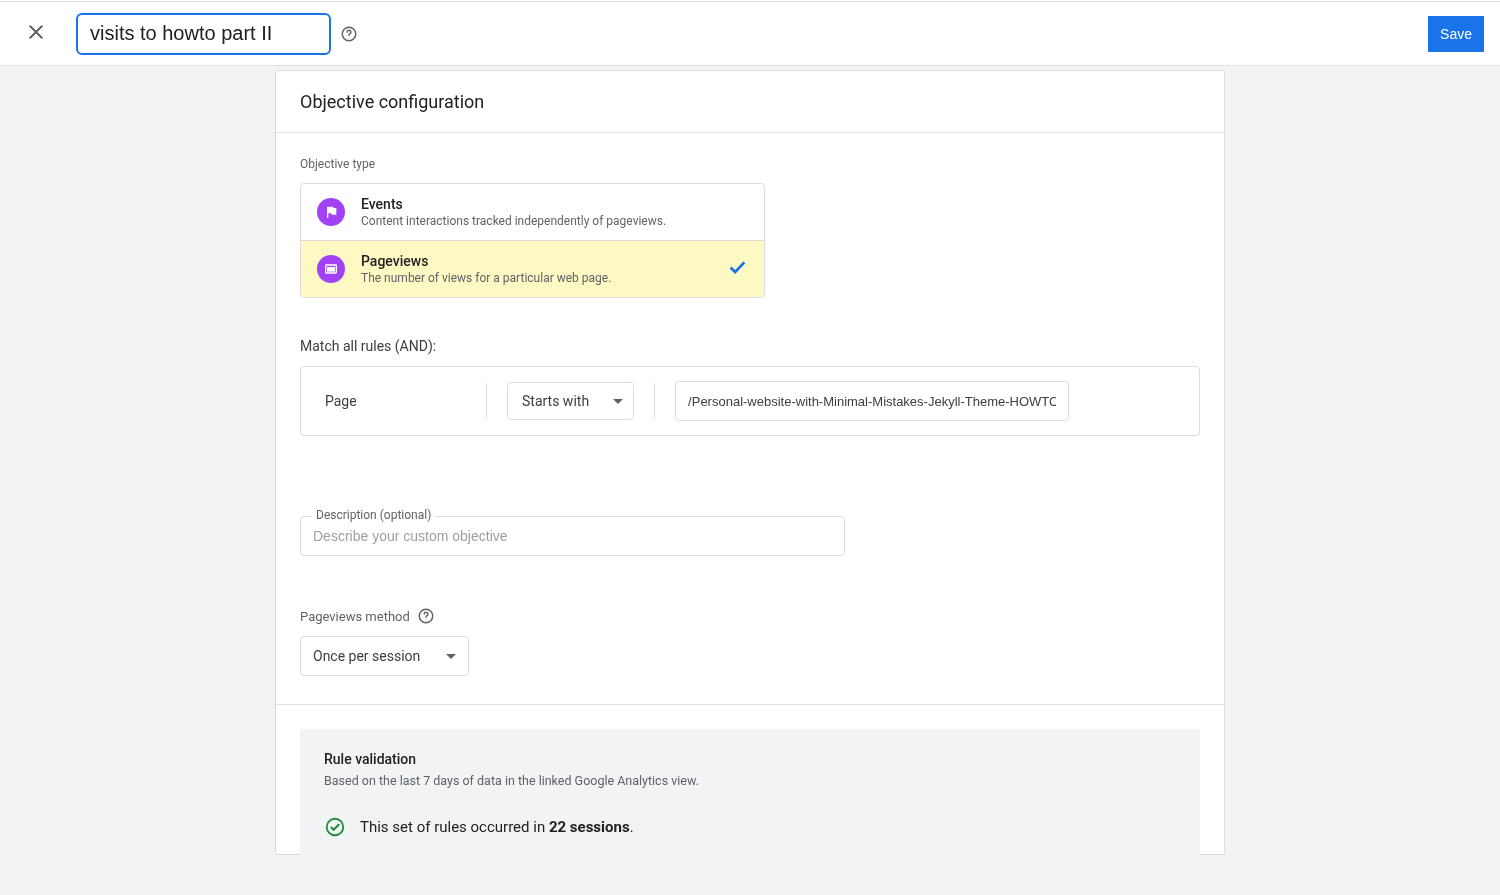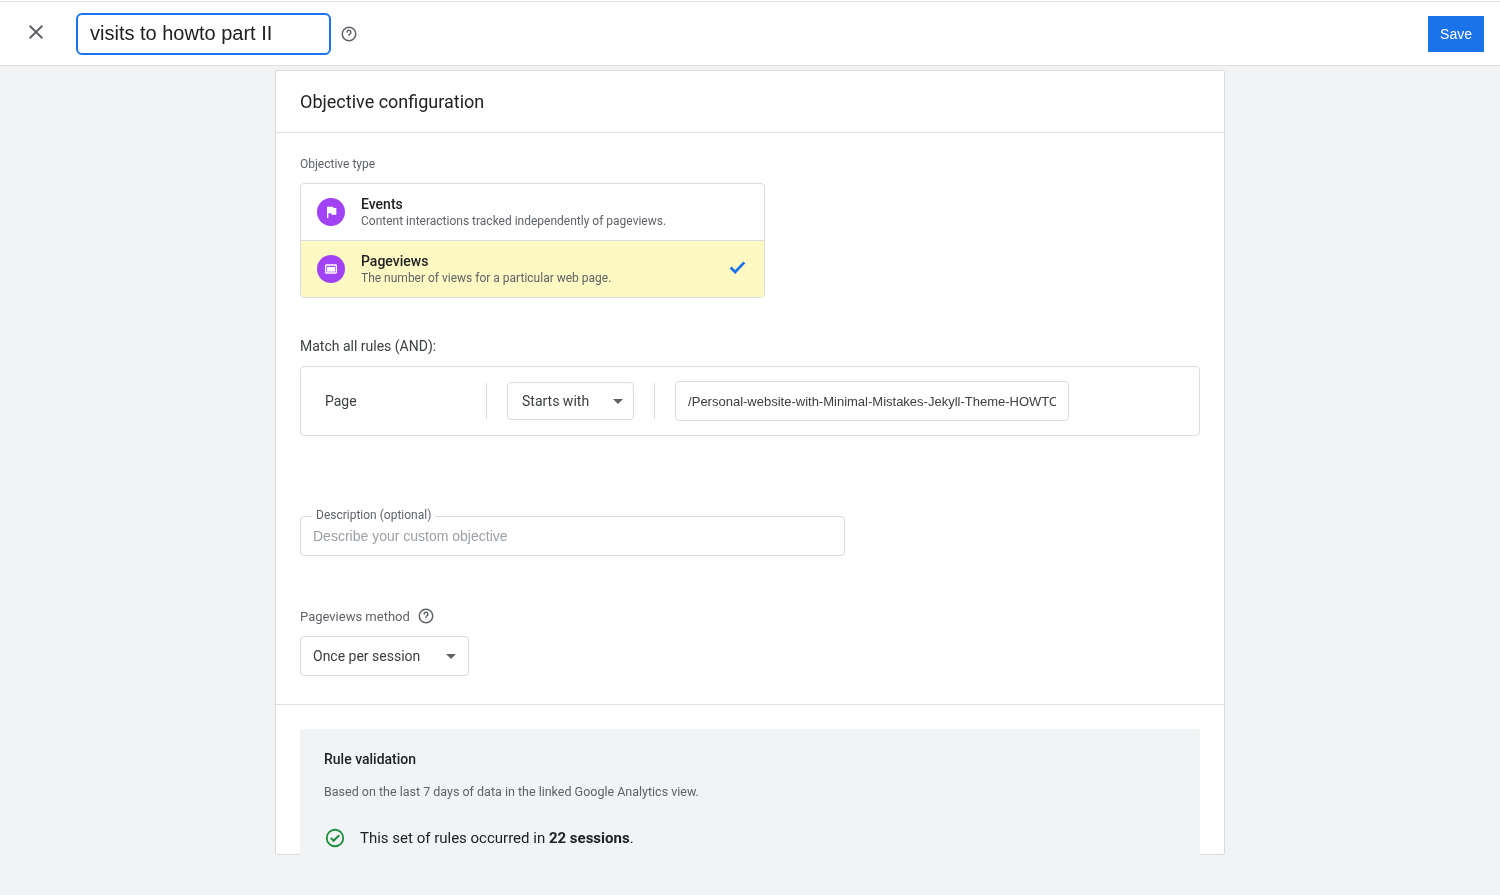--- a/index.html
+++ b/index.html
@@ -211,21 +211,21 @@
     border:none; border-top:1px solid #e0e0e0;
     margin:28px -24px 0;
   }
   .validation-box {
     margin-top:24px;
     background:#f1f3f4;
     border-radius:2px;
     padding:22px 24px 30px;
   }
   .validation-title { font-size:14px; font-weight:500; color:#202124; }
-  .validation-sub { font-size:12.5px; color:#5f6368; margin-top:17px; }
+  .validation-sub { font-size:12.5px; color:#5f6368; margin-top:6px; }
   .validation-result {
     margin-top:28px;
     display:flex; align-items:center; gap:14px;
     font-size:15px; color:#202124;
   }
   .validation-result .ok-icon { width:22px;height:22px; }
   .validation-result .ok-icon svg { width:22px;height:22px; }
   .validation-result b { font-weight:700; }
 </style>
 </head>

